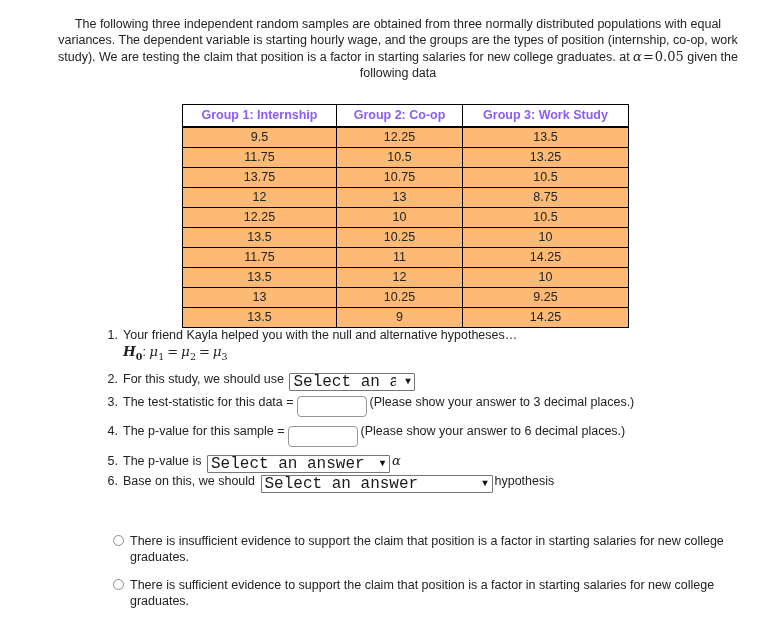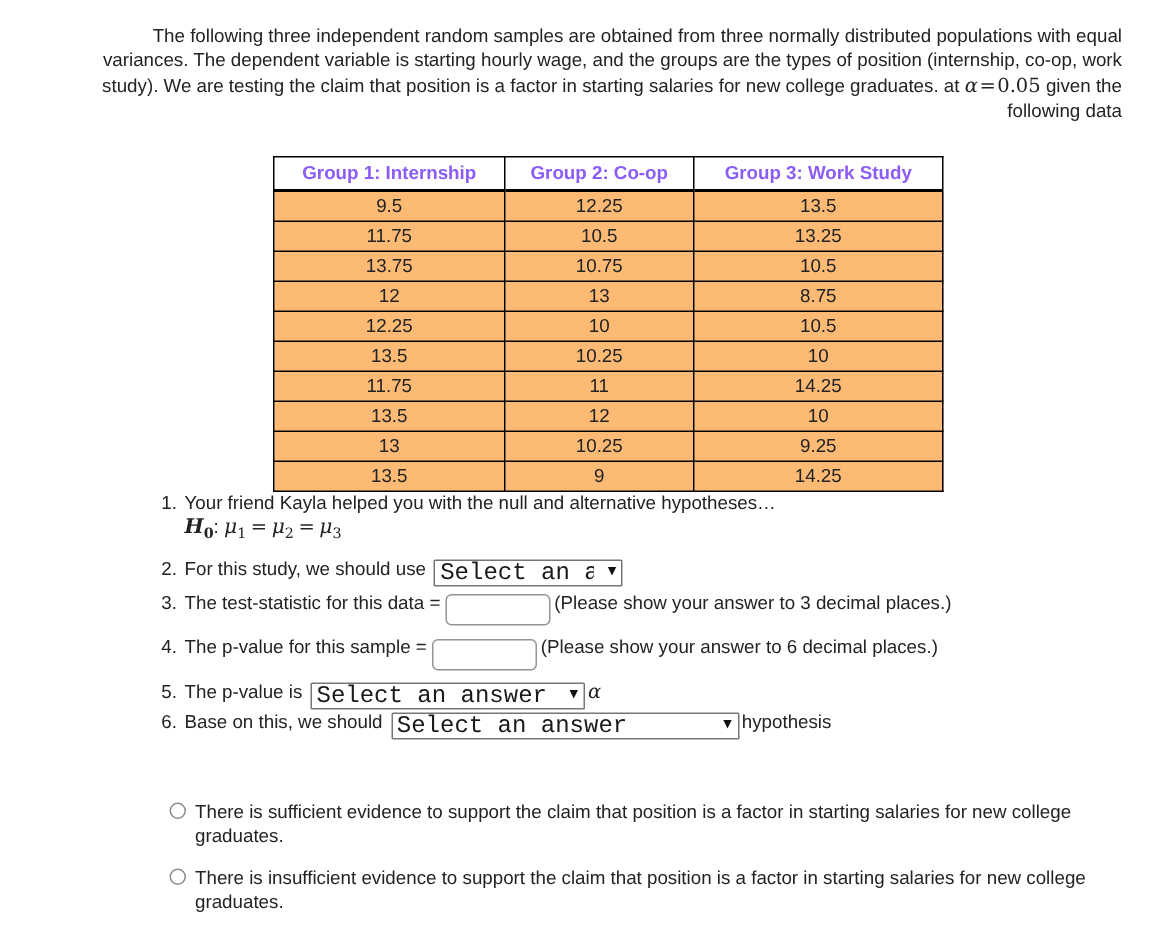--- a/index.html
+++ b/index.html
@@ -26,21 +26,21 @@
 
   
   .intro {
     position: absolute;
     left: 48px;
     top: 16px;
     width: 700px;
     line-height: 16.4px;
     font-size: 12.5px;
     color: #232323;
-    text-align: right;
+    text-align: center;
   }
   .mathser {
     font-family: "DejaVu Serif", "Liberation Serif", serif;
     font-style: italic;
     font-size: 13px;
   }
   .mathnum {
     font-family: "DejaVu Serif", "Liberation Serif", serif;
     font-style: normal;
     font-size: 13px;
@@ -354,21 +354,21 @@
           <option>Select an answer</option>
         </select><span class="chev">▾</span></span><span class="qtext">hypothesis</span>
     </div>
 
 
   </div>
 
   <div class="choices">
     <div class="choice">
       <span class="radio"></span>
-      <span class="choice-txt">There is sufficient evidence to support the claim that position is a factor in starting salaries for new college graduates.</span>
+      <span class="choice-txt">There is insufficient evidence to support the claim that position is a factor in starting salaries for new college graduates.</span>
     </div>
     <div class="choice">
       <span class="radio"></span>
-      <span class="choice-txt">There is insufficient evidence to support the claim that position is a factor in starting salaries for new college graduates.</span>
+      <span class="choice-txt">There is sufficient evidence to support the claim that position is a factor in starting salaries for new college graduates.</span>
     </div>
   </div>
 
 </div>
 
 </body></html>

